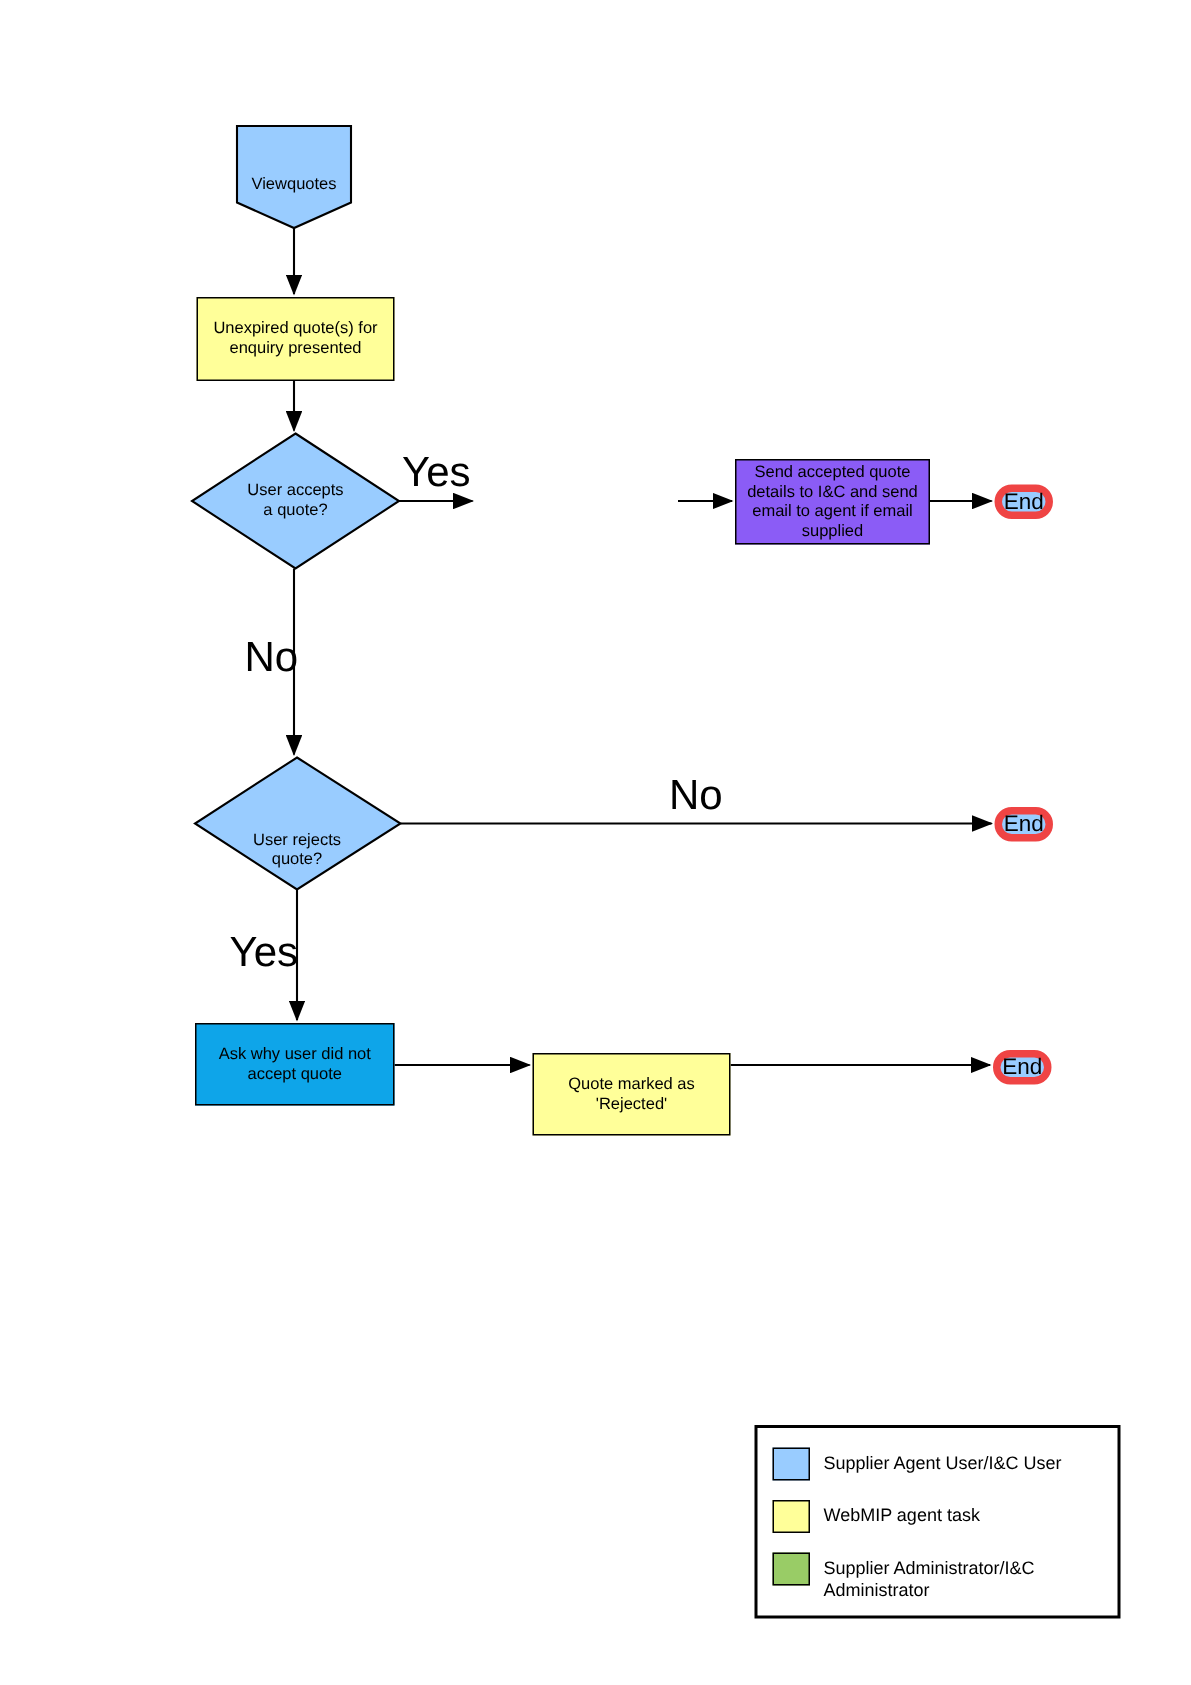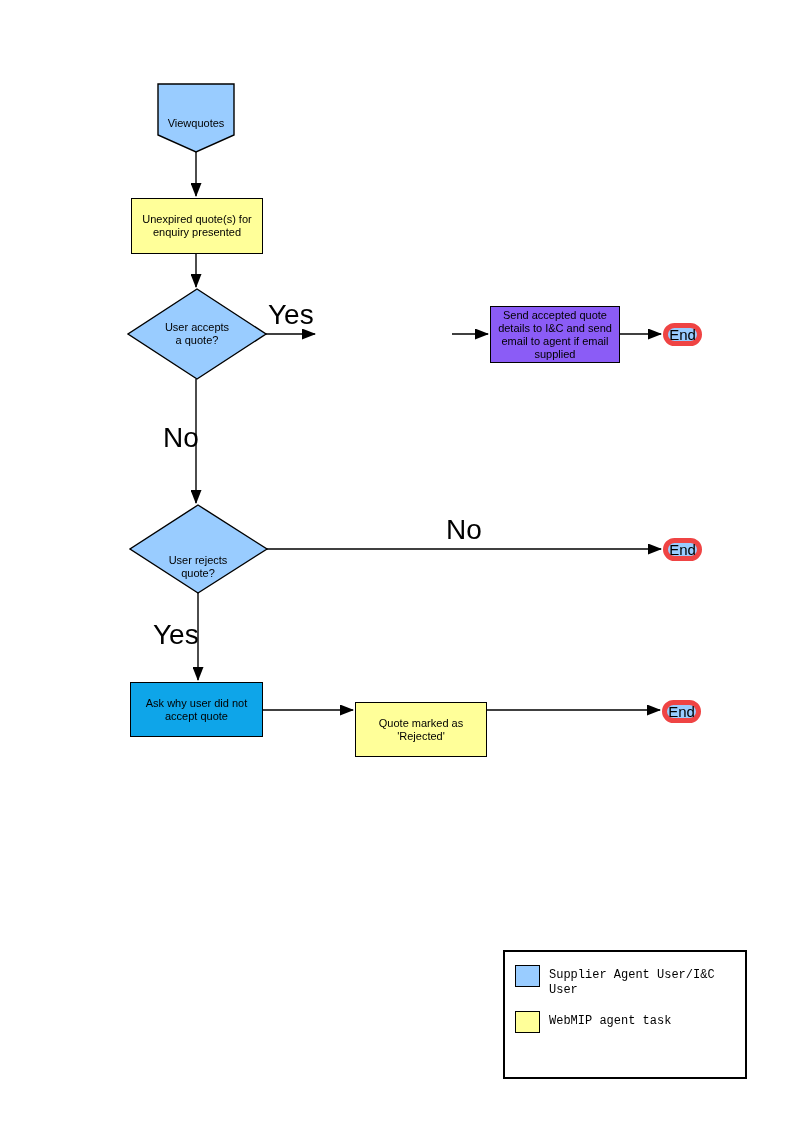--- a/index.html
+++ b/index.html
@@ -75,21 +75,20 @@
     top: 950px;
     width: 244px;
     height: 129px;
     box-sizing: border-box;
     border: 2px solid #000000;
     background: #FFFFFF;
     padding: 13px 10px 12px 10px;
     display: flex;
     flex-direction: column;
     gap: 13px;
-    font-family: Liberation Mono, monospace;
   }
   .legend-item {
     display: flex;
     align-items: flex-start;
     gap: 9px;
   }
   .swatch {
     box-sizing: border-box;
     width: 25px;
     height: 22px;
@@ -162,15 +161,19 @@
 
   <div class="legend">
     <div class="legend-item">
       <span class="swatch" style="background-color: rgb(153, 204, 255);"></span>
       <span class="legend-label">Supplier Agent User/I&amp;C User</span>
     </div>
     <div class="legend-item">
       <span class="swatch" style="background-color: rgb(255, 255, 153);"></span>
       <span class="legend-label">WebMIP agent task</span>
     </div>
+    <div class="legend-item">
+      <span class="swatch" style="background-color: rgb(153, 204, 102);"></span>
+      <span class="legend-label">Supplier Administrator/I&amp;C Administrator</span>
+    </div>
   </div>
 
 </div>
 
 </body></html>

